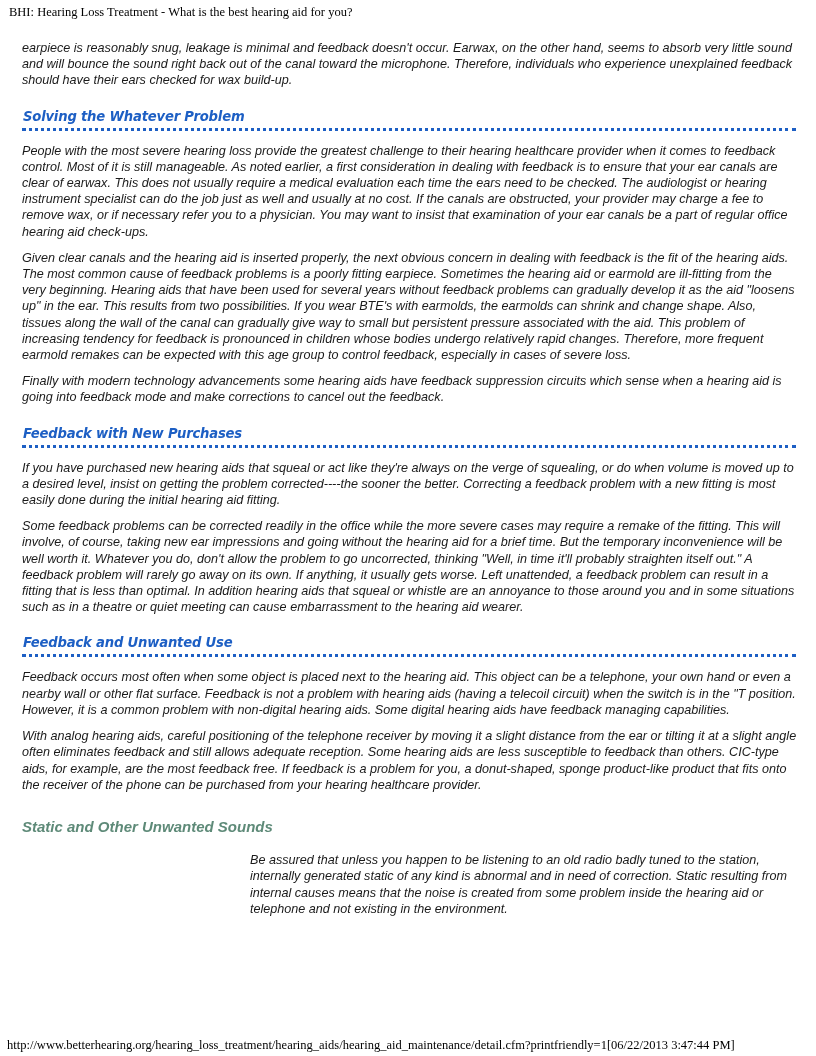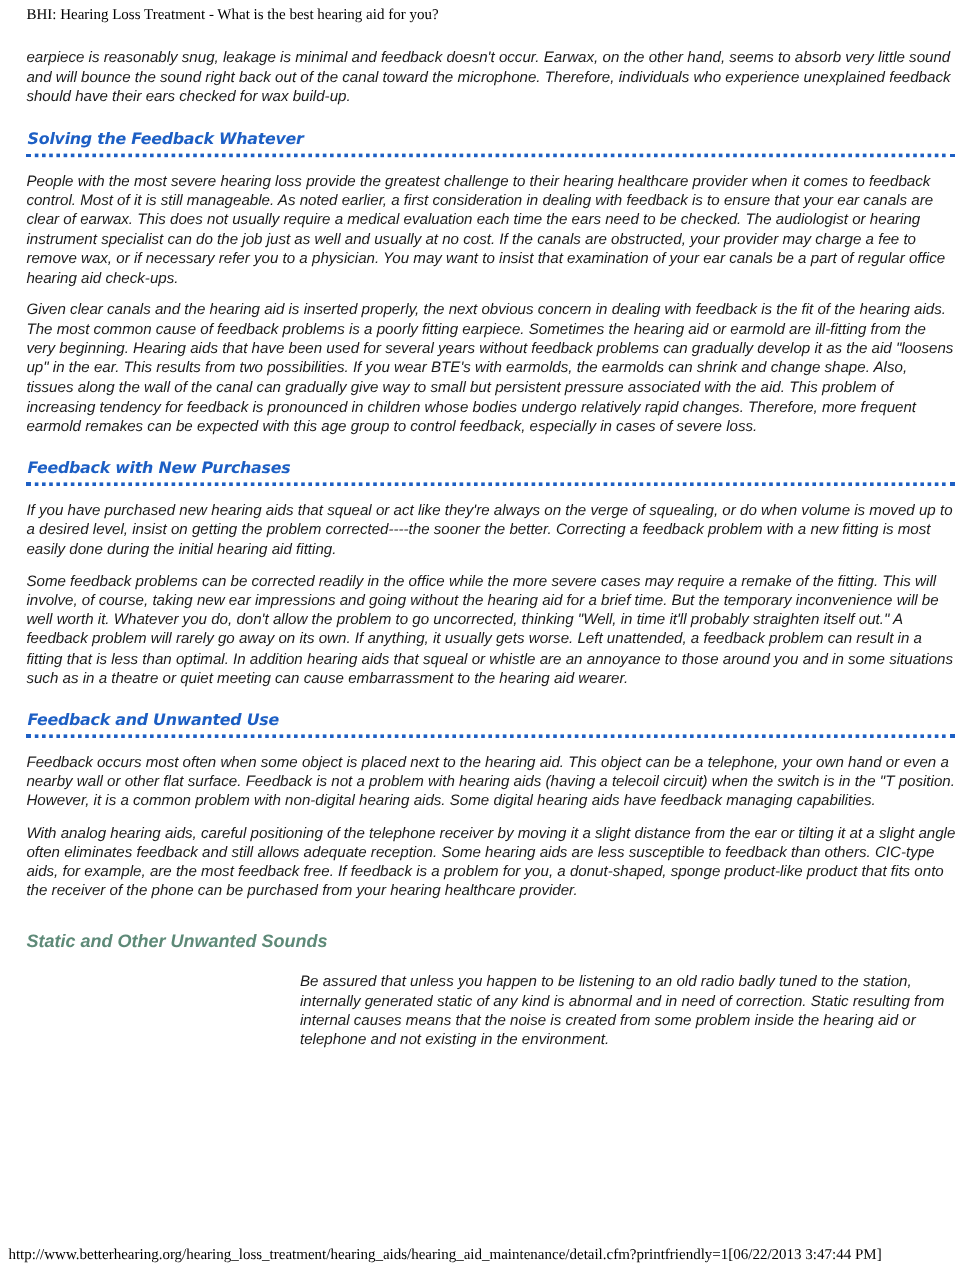--- a/index.html
+++ b/index.html
@@ -9,21 +9,21 @@
     }
     body {
       width: 816px;
       height: 1056px;
       position: relative;
       overflow: hidden;
       color: #111111;
     }
     .print-header {
       position: absolute;
-      left: 22px;
+      left: 9px;
       top: 5px;
       font-family: "Liberation Serif", serif;
       font-size: 12.5px;
       color: #000;
       white-space: nowrap;
     }
     .print-footer {
       position: absolute;
       left: 7px;
       top: 1038px;
@@ -75,24 +75,25 @@
   </style>
 </head>
 <body>
 
 <div class="print-header">BHI: Hearing Loss Treatment - What is the best hearing aid for you?</div>
 
 <div class="content">
   <p>earpiece is reasonably snug, leakage is minimal and feedback doesn't occur. Earwax, on the other hand, seems to absorb very little sound and will bounce the sound right back out of the canal toward the microphone. Therefore, individuals who experience unexplained feedback should have their ears checked for wax build-up.</p>
 
   <div>
-    <div class="section-heading">Solving the Feedback Whatever</div>
+    <div class="section-heading">Solving the Whatever Problem</div>
     <div class="dotted-rule"></div>
     <p>People with the most severe hearing loss provide the greatest challenge to their hearing healthcare provider when it comes to feedback control.  Most of it is still manageable. As noted earlier, a first consideration in dealing with feedback is to ensure that your ear canals are clear of earwax. This does not usually require a medical evaluation each time the ears need to be checked. The audiologist or hearing instrument specialist can do the job just as well and usually at no cost. If the canals are obstructed, your provider may charge a fee to remove wax, or if necessary refer you to a physician. You may want to insist that examination of your ear canals be a part of regular office hearing aid check-ups.</p>
     <p>Given clear canals and the hearing aid is inserted properly, the next obvious concern in dealing with feedback is the fit of the hearing aids. The most common cause of feedback problems is a poorly fitting earpiece. Sometimes the hearing aid or earmold are ill-fitting from the very beginning.  Hearing aids that have been used for several years without feedback problems can gradually develop it as the aid "loosens up" in the ear. This results from two possibilities. If you wear BTE's with earmolds, the earmolds can shrink and change shape. Also, tissues along the wall of the canal can gradually give way to small but persistent pressure associated with the aid. This problem of increasing tendency for feedback is pronounced in children whose bodies undergo relatively rapid changes. Therefore, more frequent earmold remakes can be expected with this age group to control feedback, especially in cases of severe loss.</p>
+    <p>Finally with modern technology advancements some hearing aids have feedback suppression circuits which sense when a hearing aid is going into feedback mode and make corrections to cancel out the feedback.</p>
   </div>
 
   <div>
     <div class="section-heading">Feedback with New Purchases</div>
     <div class="dotted-rule"></div>
     <p>If you have purchased new hearing aids that squeal or act like they're always on the verge of squealing, or do when volume is moved up to a desired level, insist on getting the problem corrected----the  sooner the better. Correcting a feedback problem with a new fitting is most easily done during the initial hearing aid fitting.</p>
     <p>Some feedback problems can be corrected readily in the office while the more severe cases may require a remake of the fitting. This will involve, of course, taking new ear impressions and going without the hearing aid for a brief time. But the temporary inconvenience will be well worth it. Whatever you do, don't allow the problem to go uncorrected, thinking "Well, in time it'll probably straighten itself out." A feedback problem will rarely go away on its own. If anything, it usually gets worse. Left unattended, a feedback problem can result in a fitting that is less than optimal.  In addition hearing aids that squeal or whistle are an annoyance to those around you and in some situations such as in a theatre or quiet meeting can cause embarrassment to the hearing aid wearer.</p>
   </div>
 
   <div>

